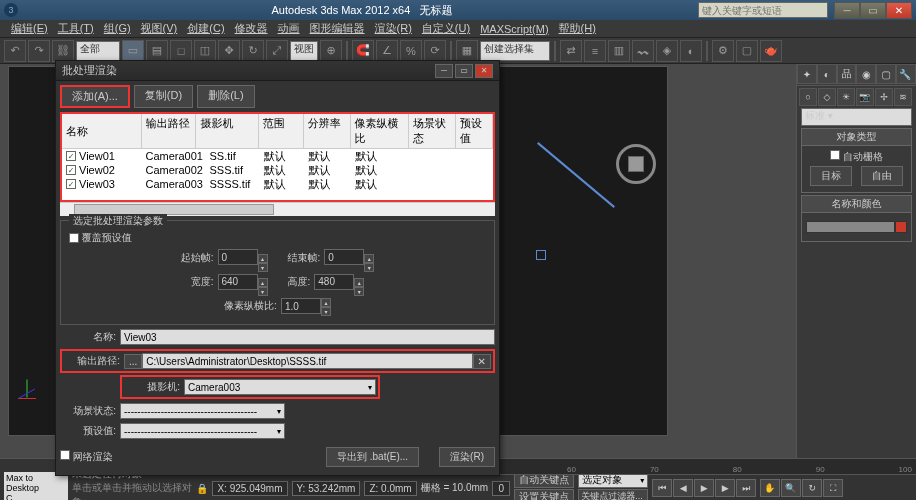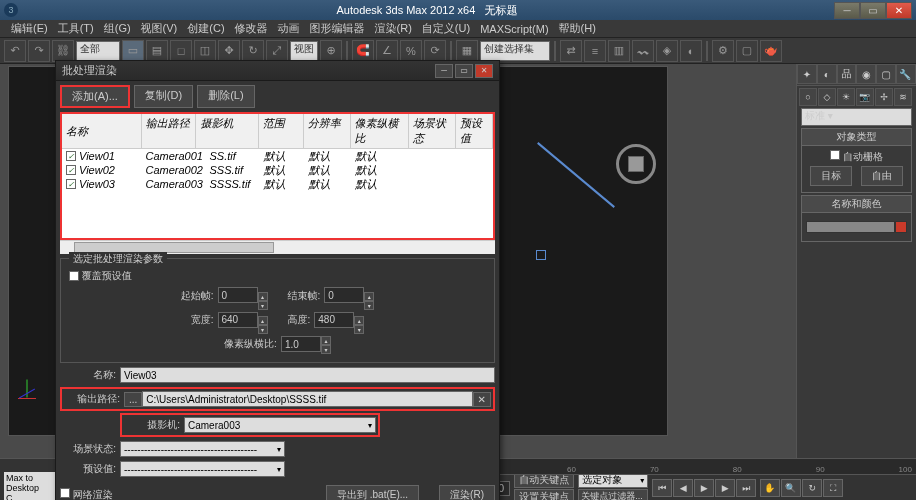--- a/index.html
+++ b/index.html
@@ -10,21 +10,21 @@
 .app-icon { width: 14px; height: 14px; background: #1a3a5a; border-radius: 50%; margin-right: 8px; display: flex; align-items: center; justify-content: center; font-size: 9px; color: #8ab; }
 .title-text { flex: 1; text-align: center; color: #fff; font-size: 11px; }
 .search-titlebar { width: 130px; height: 16px; background: #d5d5c5; border: 1px solid #666; font-size: 10px; padding: 0 3px; color: #999; }
 .win-btns { display: flex; gap: 0; margin-left: 6px; }
 .win-btn { width: 26px; height: 17px; border: 1px solid #555; display: flex; align-items: center; justify-content: center; font-size: 10px; }
 .win-min { background: linear-gradient(#7a7a6a, #5a5a4a); }
 .win-max { background: linear-gradient(#7a7a6a, #5a5a4a); }
 .win-close { background: linear-gradient(#e05a4a, #c03a2a); color: #fff; }
 
 
-.menubar { height: 18px; background: #393939; display: flex; align-items: center; padding: 0 6px; border-bottom: 1px solid #222; }
+.menubar { height: 18px; background: #393939; display: flex; align-items: center; padding: 0 6px; border-bottom: 1px solid #222; text-decoration: underline; }
 .menubar span { padding: 0 5px; font-size: 11px; cursor: default; color: #ccc; }
 
 
 .toolbar { height: 26px; background: #393939; display: flex; align-items: center; padding: 0 4px; border-bottom: 1px solid #222; gap: 2px; }
 .toolbar .tbtn { width: 22px; height: 22px; background: #3d3d3d; border: 1px solid #555; display: flex; align-items: center; justify-content: center; font-size: 11px; color: #999; }
 .toolbar .tbtn.active { background: #5a6a7a; }
 .toolbar .sel { height: 20px; background: #ddd; border: 1px solid #666; font-size: 10px; padding: 0 3px; color: #333; }
 .toolbar .sep { width: 2px; height: 20px; background: #555; margin: 0 2px; }
 
 
@@ -54,21 +54,21 @@
 .dlg-title-text { flex: 1; font-size: 11px; }
 .dlg-btns { display: flex; gap: 2px; }
 .dlg-btns .db { width: 18px; height: 14px; background: #444; border: 1px solid #666; font-size: 8px; display: flex; align-items: center; justify-content: center; }
 .dlg-btns .db.close { background: #c03a2a; }
 .dlg-body { padding: 4px; }
 
 .button-row { display: flex; gap: 4px; margin-bottom: 4px; }
 .button-row .btn { padding: 2px 10px; background: #444; border: 1px solid #666; font-size: 11px; }
 .button-row .red-box { border: 2px solid #e33; }
 
-.table-wrap { background: #fff; border: 2px solid #e33; height: 128px; font-style: italic; }
+.table-wrap { background: #fff; border: 2px solid #e33; height: 90px; }
 .table-hdr { display: flex; background: #f0f0f0; border-bottom: 1px solid #ccc; font-size: 11px; color: #000; }
 .table-hdr .th { padding: 2px 4px; border-right: 1px solid #ccc; }
 .table-body { background: #fff; color: #000; font-size: 11px; }
 .table-body .tr { display: flex; align-items: center; height: 14px; }
 .table-body .td { padding: 0 4px; }
 .th.c1, .td.c1 { width: 82px; display: flex; align-items: center; gap: 3px; }
 .th.c2, .td.c2 { width: 64px; }
 .th.c3, .td.c3 { width: 56px; }
 .th.c4, .td.c4 { width: 46px; }
 .th.c5, .td.c5 { width: 48px; }
@@ -115,20 +115,21 @@
 .axis .x { background: #c33; transform: rotate(0deg); top: 20px; }
 .axis .y { background: #3c3; transform: rotate(-90deg); left: 0; top: 10px; }
 .axis .z { background: #33c; transform: rotate(-30deg); top: 15px; }
 </style>
 </head>
 <body>
 
 <div class="titlebar">
   <div class="app-icon">3</div>
   <div class="title-text"><span>Autodesk 3ds Max 2012 x64</span>&nbsp;&nbsp;&nbsp;<span>无标题</span></div>
+  <input class="search-titlebar" placeholder="键入关键字或短语" style="">
   <div class="win-btns">
     <div class="win-btn win-min">─</div>
     <div class="win-btn win-max">▭</div>
     <div class="win-btn win-close">✕</div>
   </div>
 </div>
 
 <div class="menubar">
   <span>编辑(E)</span>
   <span>工具(T)</span>

